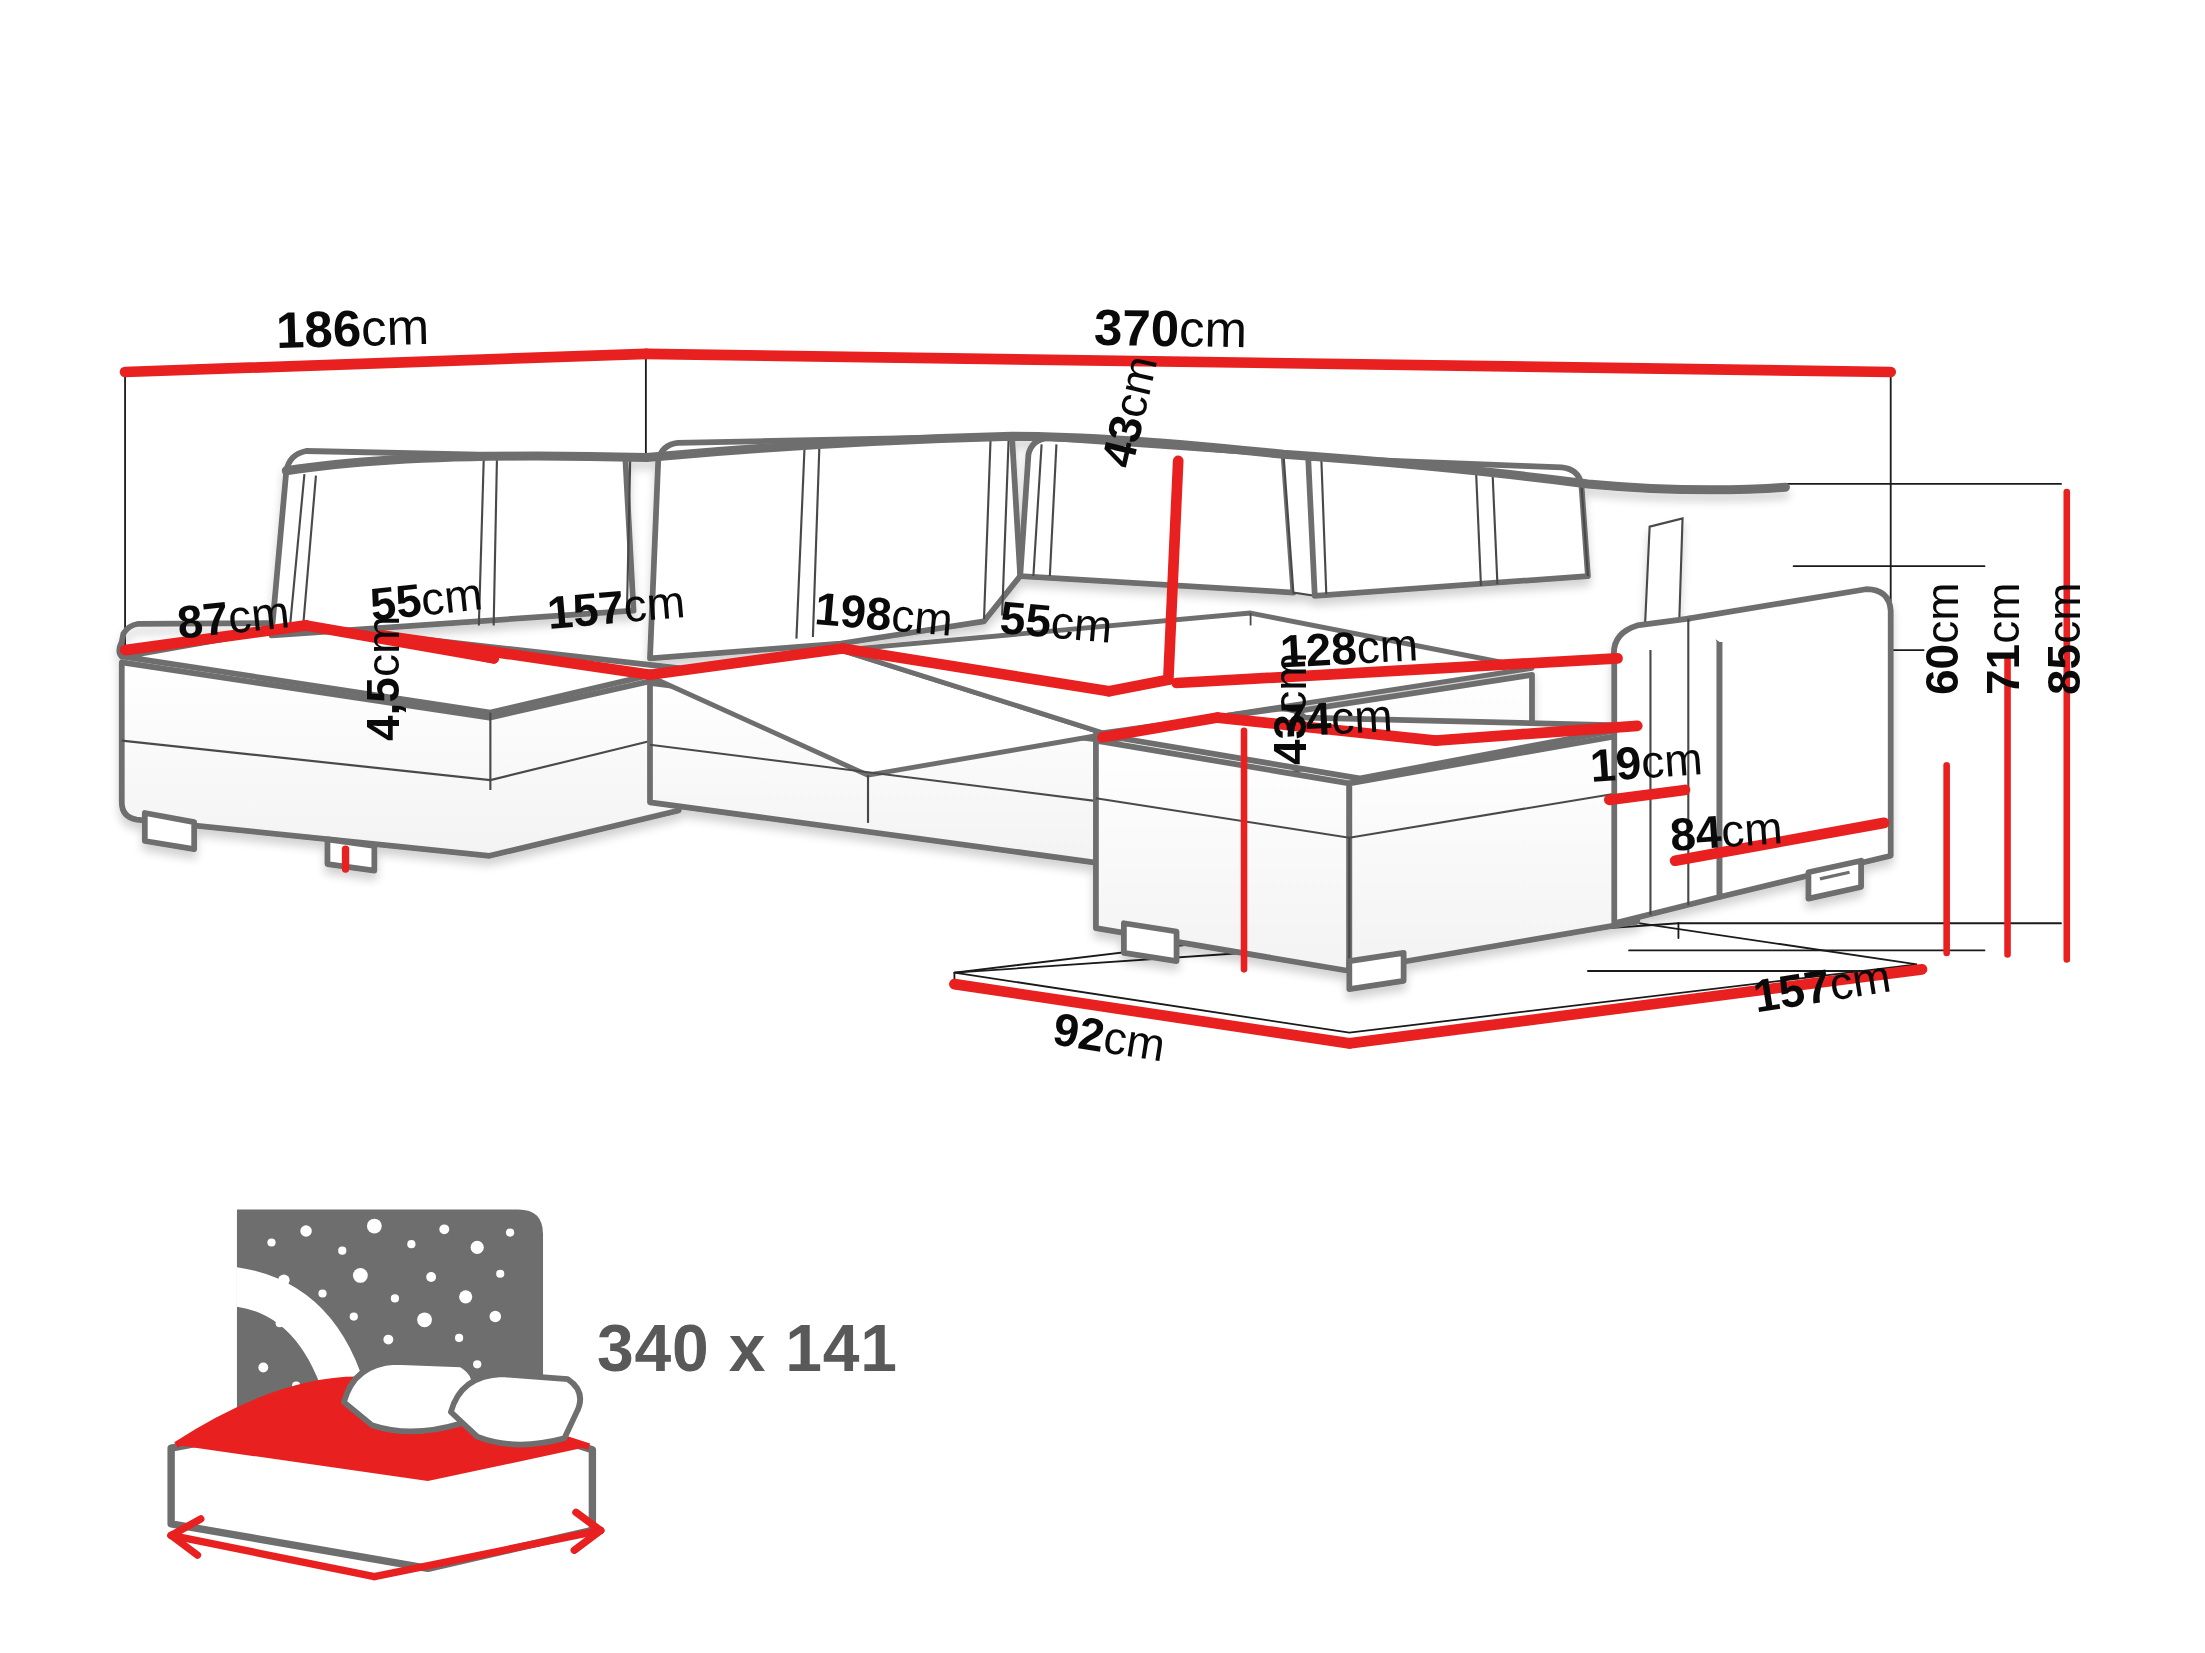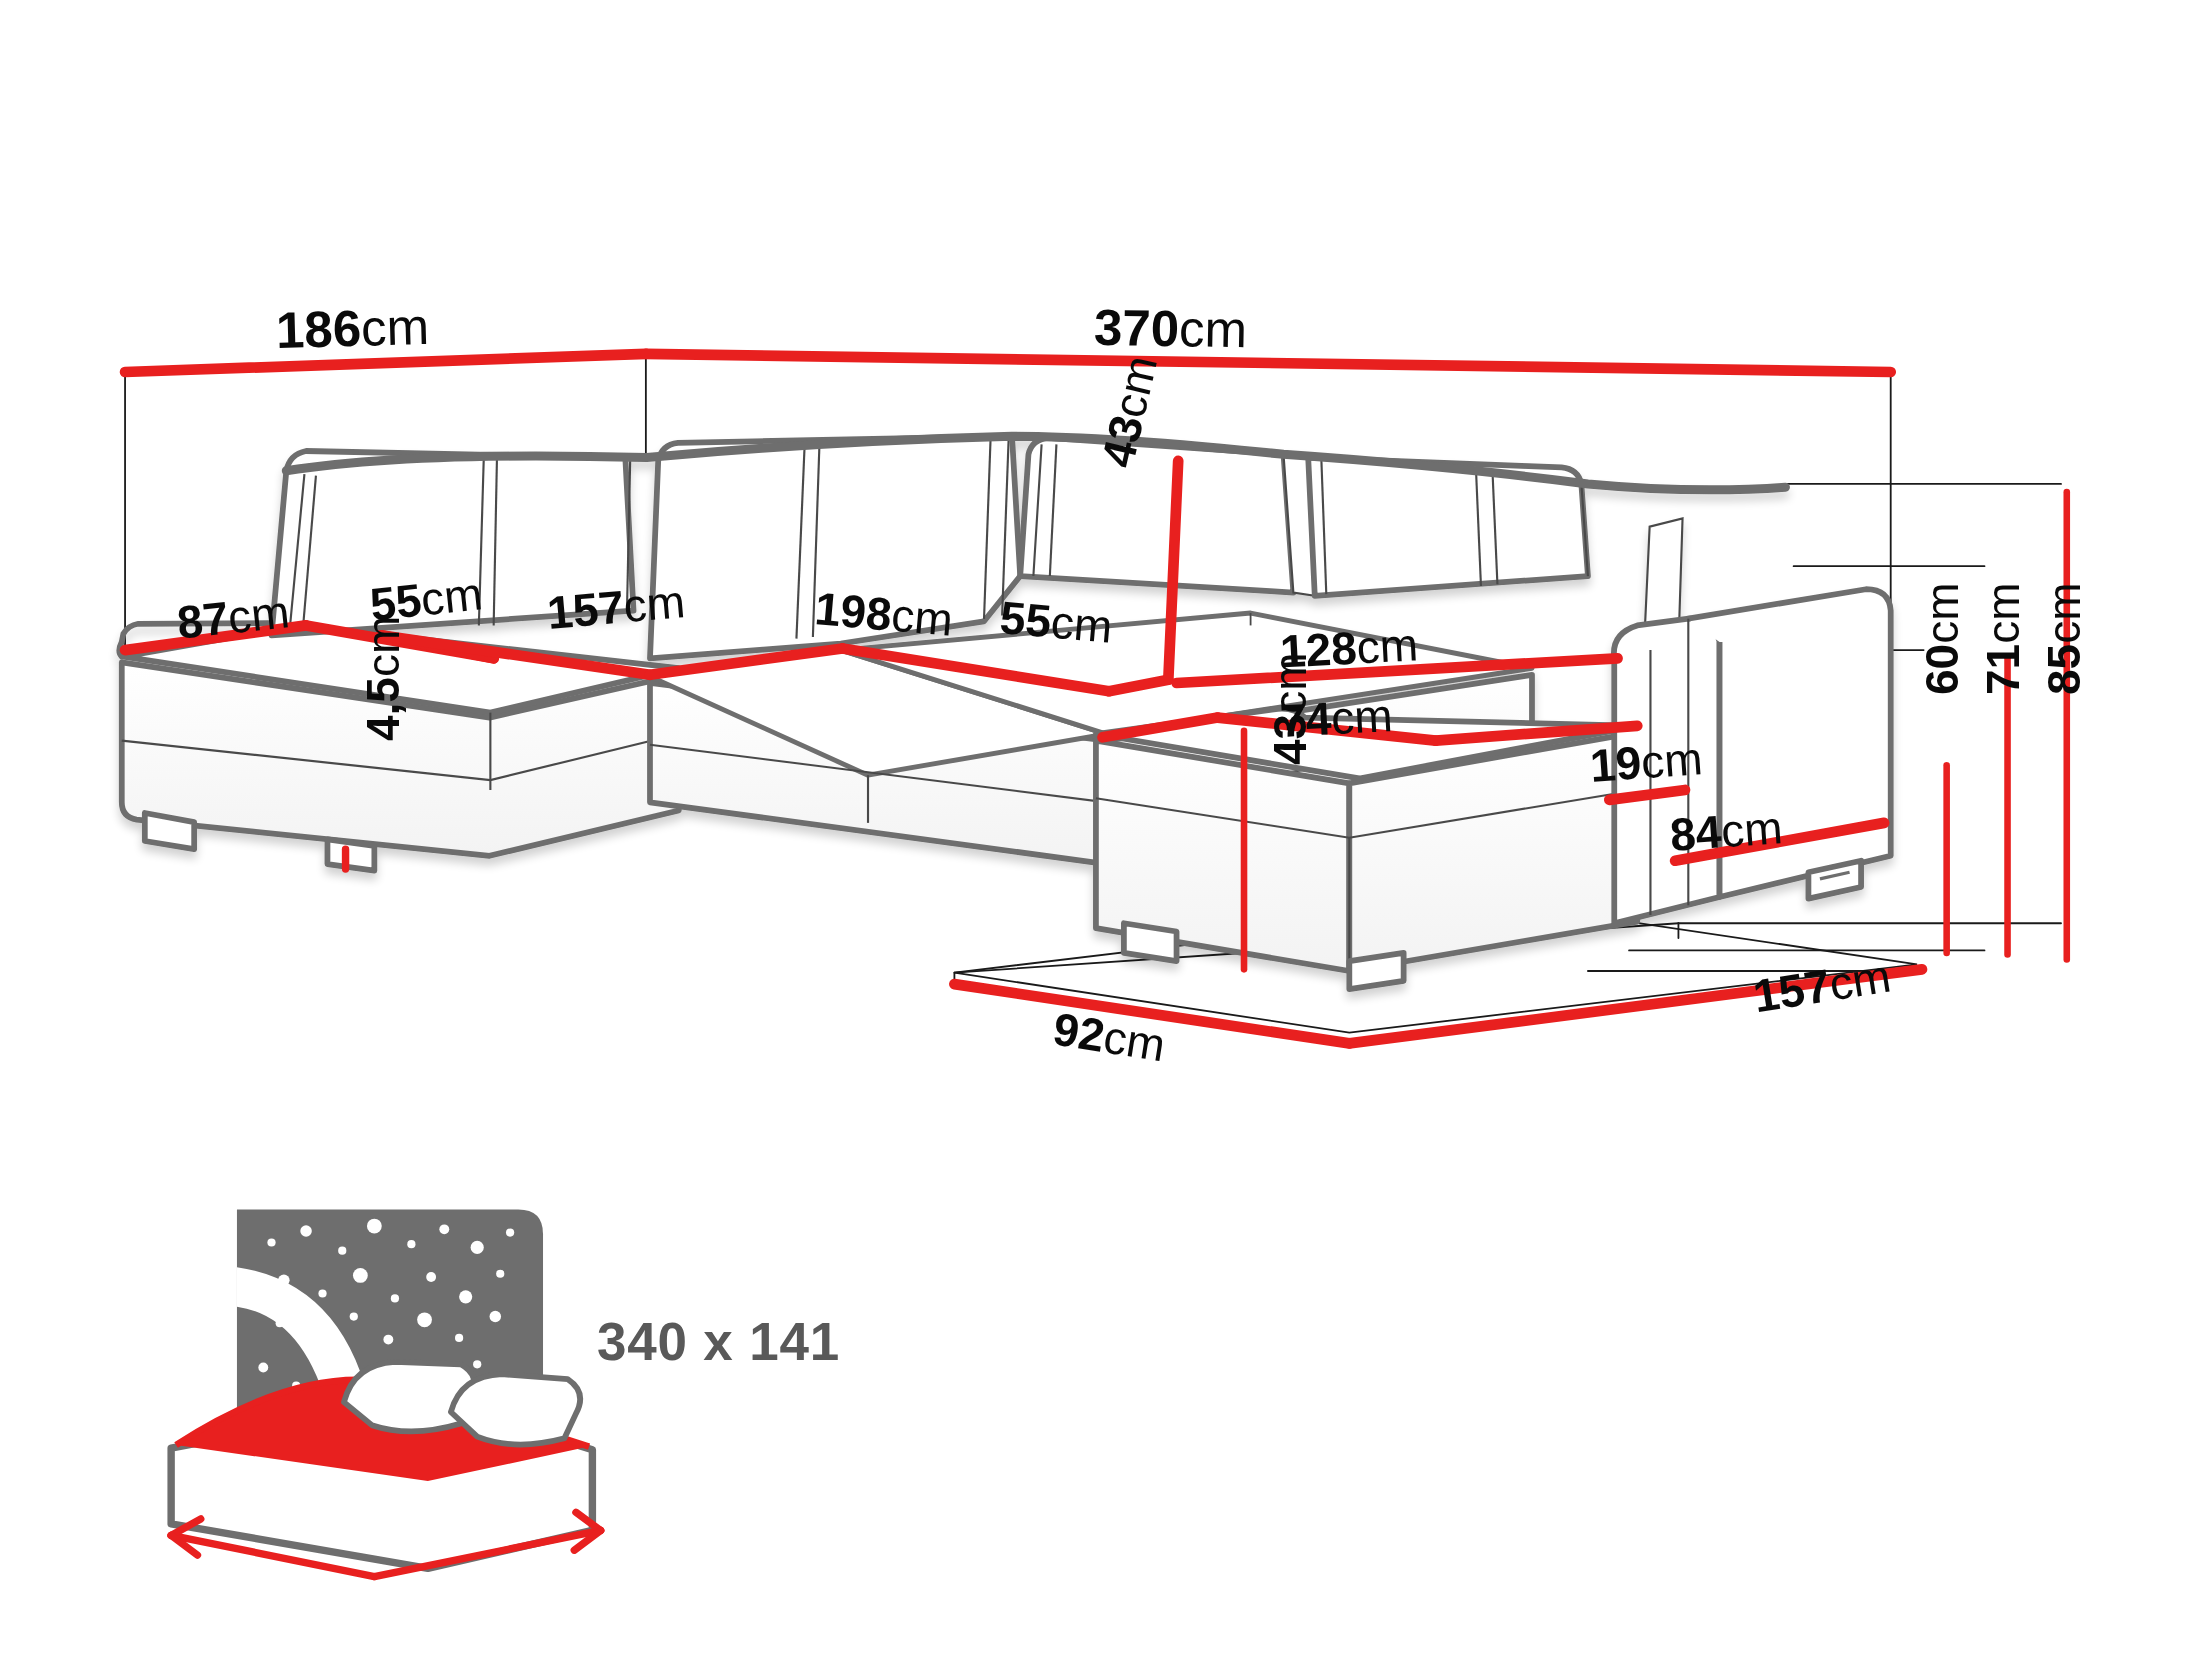--- a/index.html
+++ b/index.html
@@ -343,16 +343,16 @@
         <path d="M208,1866 L455,1916"></path>
         <path d="M208,1866 L244,1846"></path>
         <path d="M208,1866 L240,1890"></path>
         <path d="M455,1916 L730,1860"></path>
         <path d="M730,1860 L700,1838"></path>
         <path d="M730,1860 L698,1884"></path>
       </g>
     </g>
   </svg>
 
-  <div class="sleepcap" style="left:597px;top:1315px;font-size:53px;">340 x 141</div>
+  <div class="sleepcap" style="left:597px;top:1315px;font-size:66px;">340 x 141</div>
 
 </div>
 
 
 </body></html>

